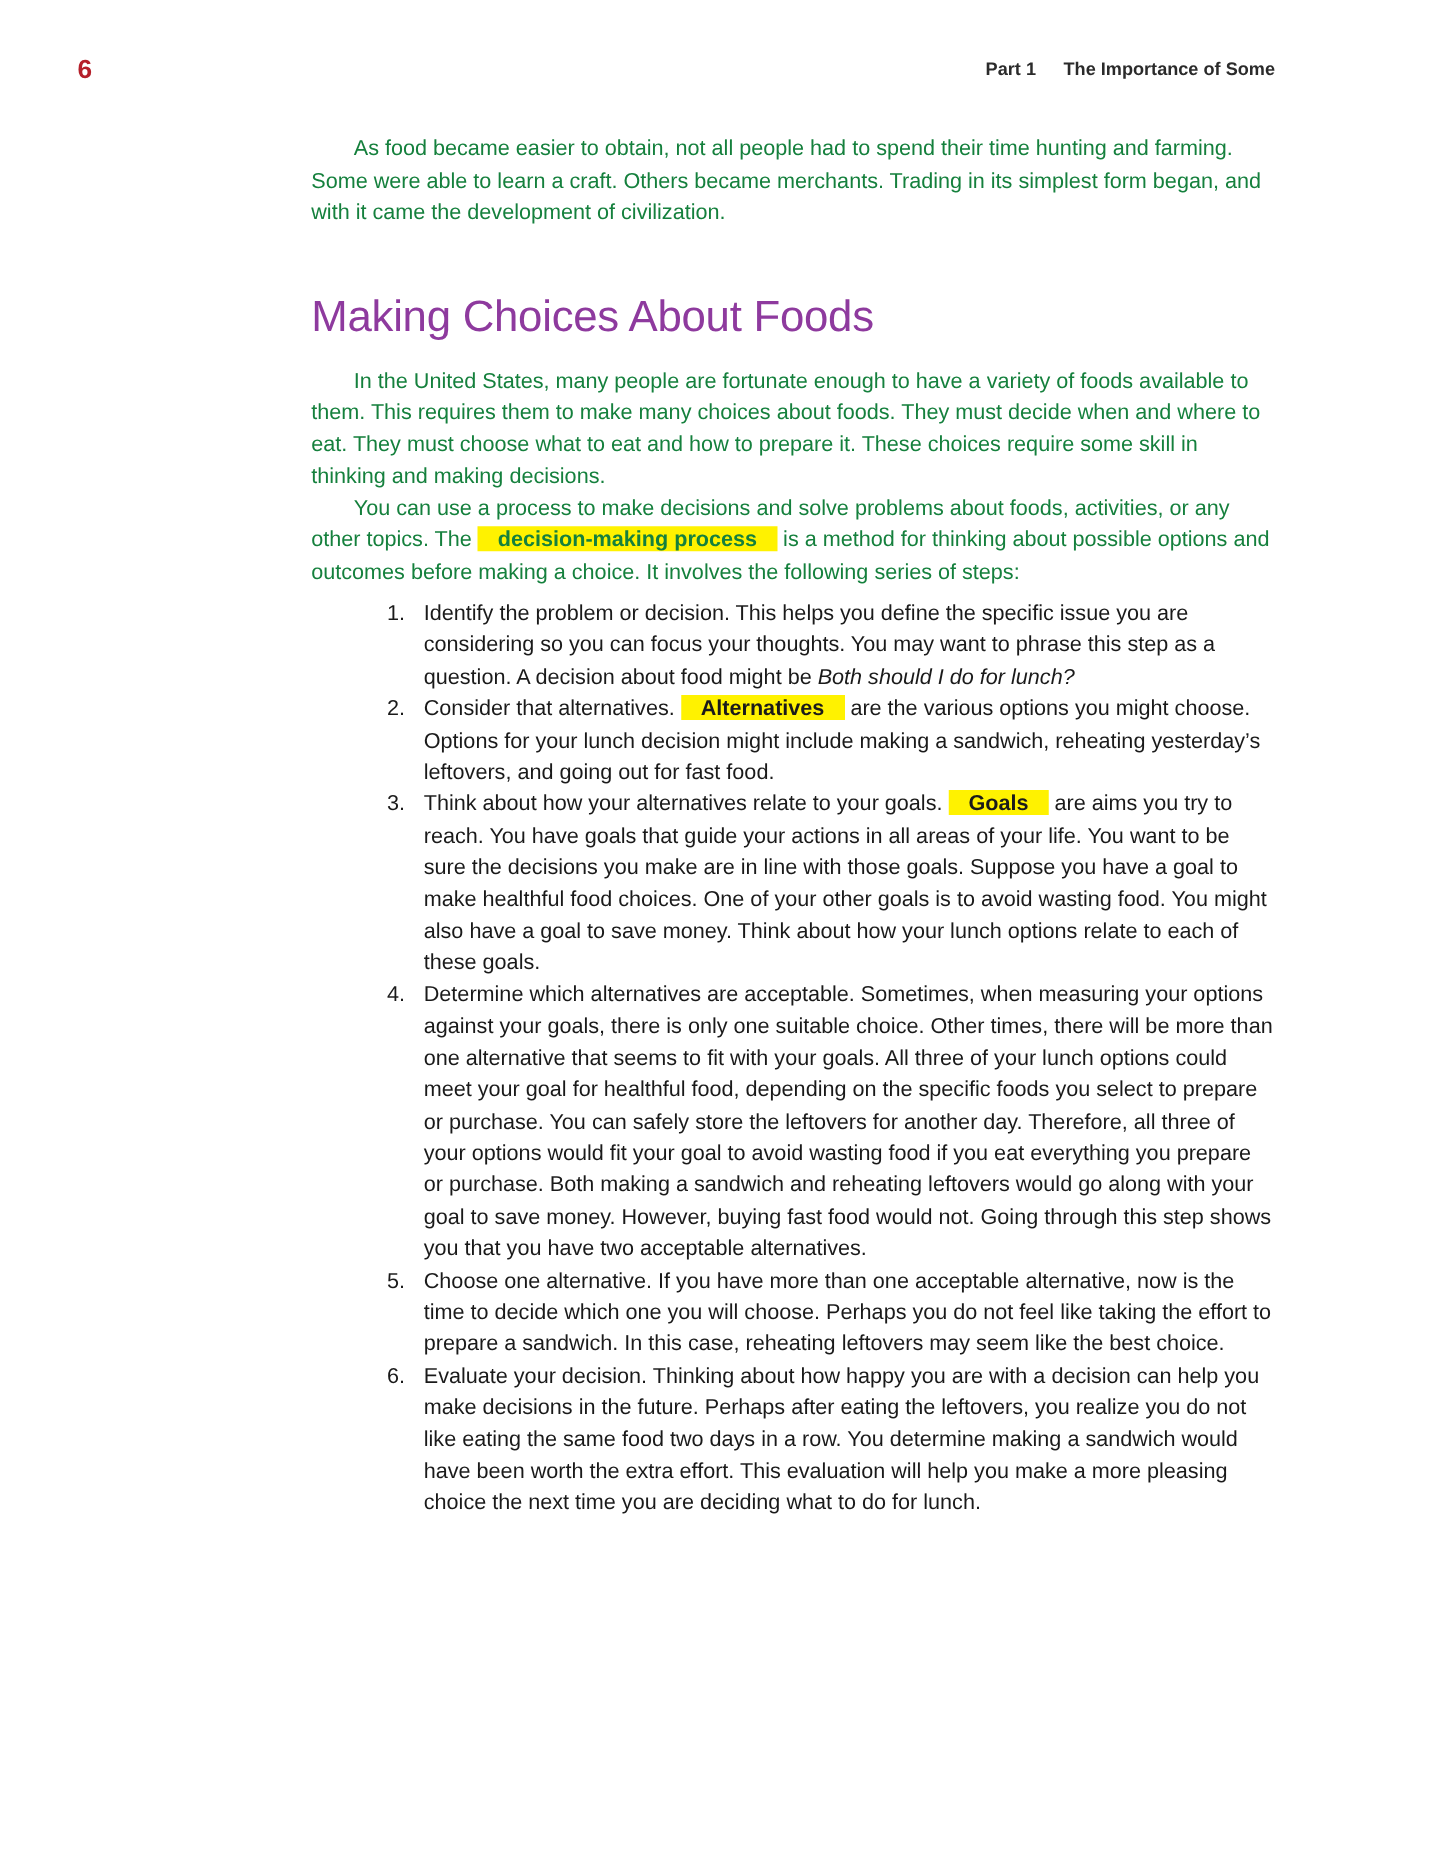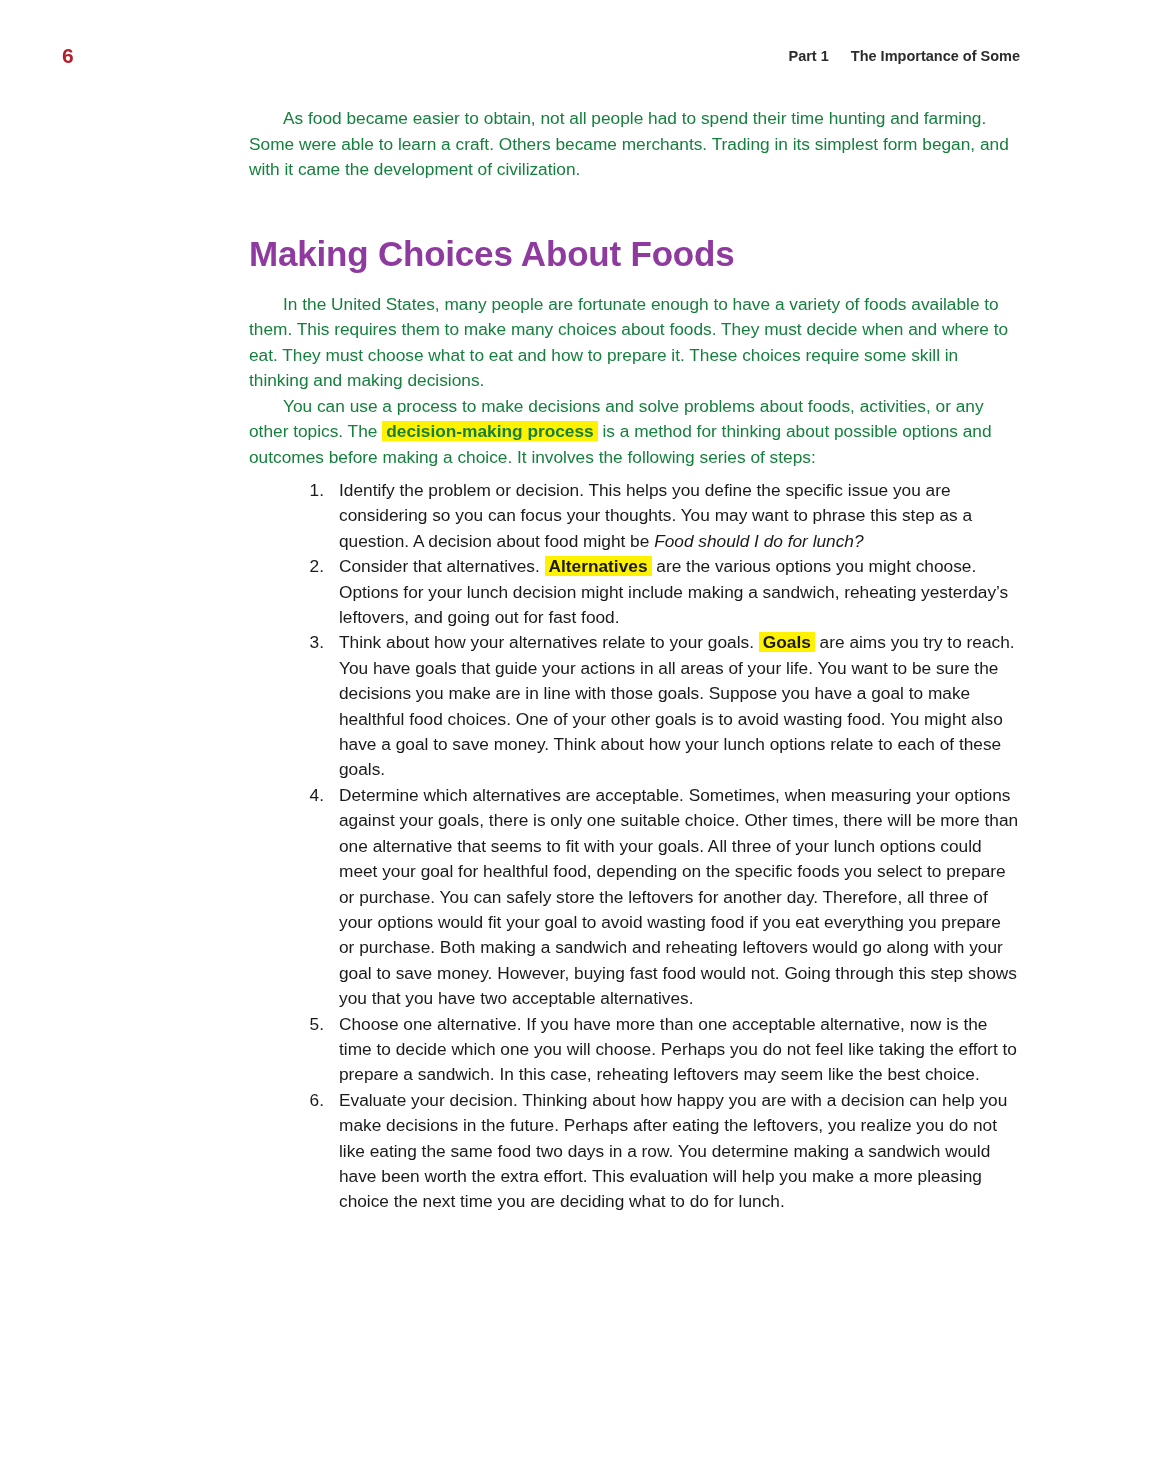--- a/index.html
+++ b/index.html
@@ -67,41 +67,41 @@
     text-align: left;
     color: #15803d;
   }
   p.body .indent {
     display: inline-block;
     width: 34px;
   }
 
   h1.section {
     font-size: 35px;
-    font-weight: bold;
+    font-weight: normal;
     color: #8e3a9e;
     margin: 51px 0 18px 0;
     letter-spacing: -0.2px;
     line-height: 40px;
   }
 
   h2.subsection {
     font-size: 25.5px;
     font-weight: bold;
     font-style: italic;
     color: #d4741a;
     margin: 40px 0 14px 0;
     line-height: 30px;
     letter-spacing: -0.2px;
   }
 
   .hl {
     background: #fff200;
     font-weight: bold;
-    padding: 0 4px;
+    padding: 0 16px;
   }
   .ital { font-style: italic; }
 
   
   ol.steps {
     list-style: none;
     margin: 8px 0 0 0;
     padding: 0;
     width: 772px;
   }
@@ -142,21 +142,21 @@
     <h1 class="section">Making Choices About Foods</h1>
 
     <p class="body"><span class="indent"></span><span>In the United States, many people are fortunate enough to have a variety of foods available to them. This requires them to make many choices about foods. They must decide when and where to eat. They must choose what to eat and how to prepare it. These choices require some skill in thinking and making decisions.</span></p>
 
 
     <p class="body"><span class="indent"></span><span>You can use a process to make decisions and solve problems about foods, activities, or any other topics. The </span><span class="hl">decision-making process</span><span> is a method for thinking about possible options and outcomes before making a choice. It involves the following series of steps:</span></p>
 
     <ol class="steps">
 
       <li>
-        <span class="num">1.</span><span>Identify the problem or decision. This helps you define the specific issue you are considering so you can focus your thoughts. You may want to phrase this step as a question. A decision about food might be </span><span class="ital">Food should I do for lunch?</span><span></span>
+        <span class="num">1.</span><span>Identify the problem or decision. This helps you define the specific issue you are considering so you can focus your thoughts. You may want to phrase this step as a question. A decision about food might be </span><span class="ital">Both should I do for lunch?</span><span></span>
       </li>
 
       <li>
         <span class="num">2.</span><span>Consider that alternatives. </span><span class="hl">Alternatives</span><span> are the various options you might choose. Options for your lunch decision might include making a sandwich, reheating yesterday’s leftovers, and going out for fast food.</span>
       </li>
 
       <li>
         <span class="num">3.</span><span>Think about how your alternatives relate to your goals. </span><span class="hl">Goals</span><span> are aims you try to reach. You have goals that guide your actions in all areas of your life. You want to be sure the decisions you make are in line with those goals. Suppose you have a goal to make healthful food choices. One of your other goals is to avoid wasting food. You might also have a goal to save money. Think about how your lunch options relate to each of these goals.</span>
       </li>
 

